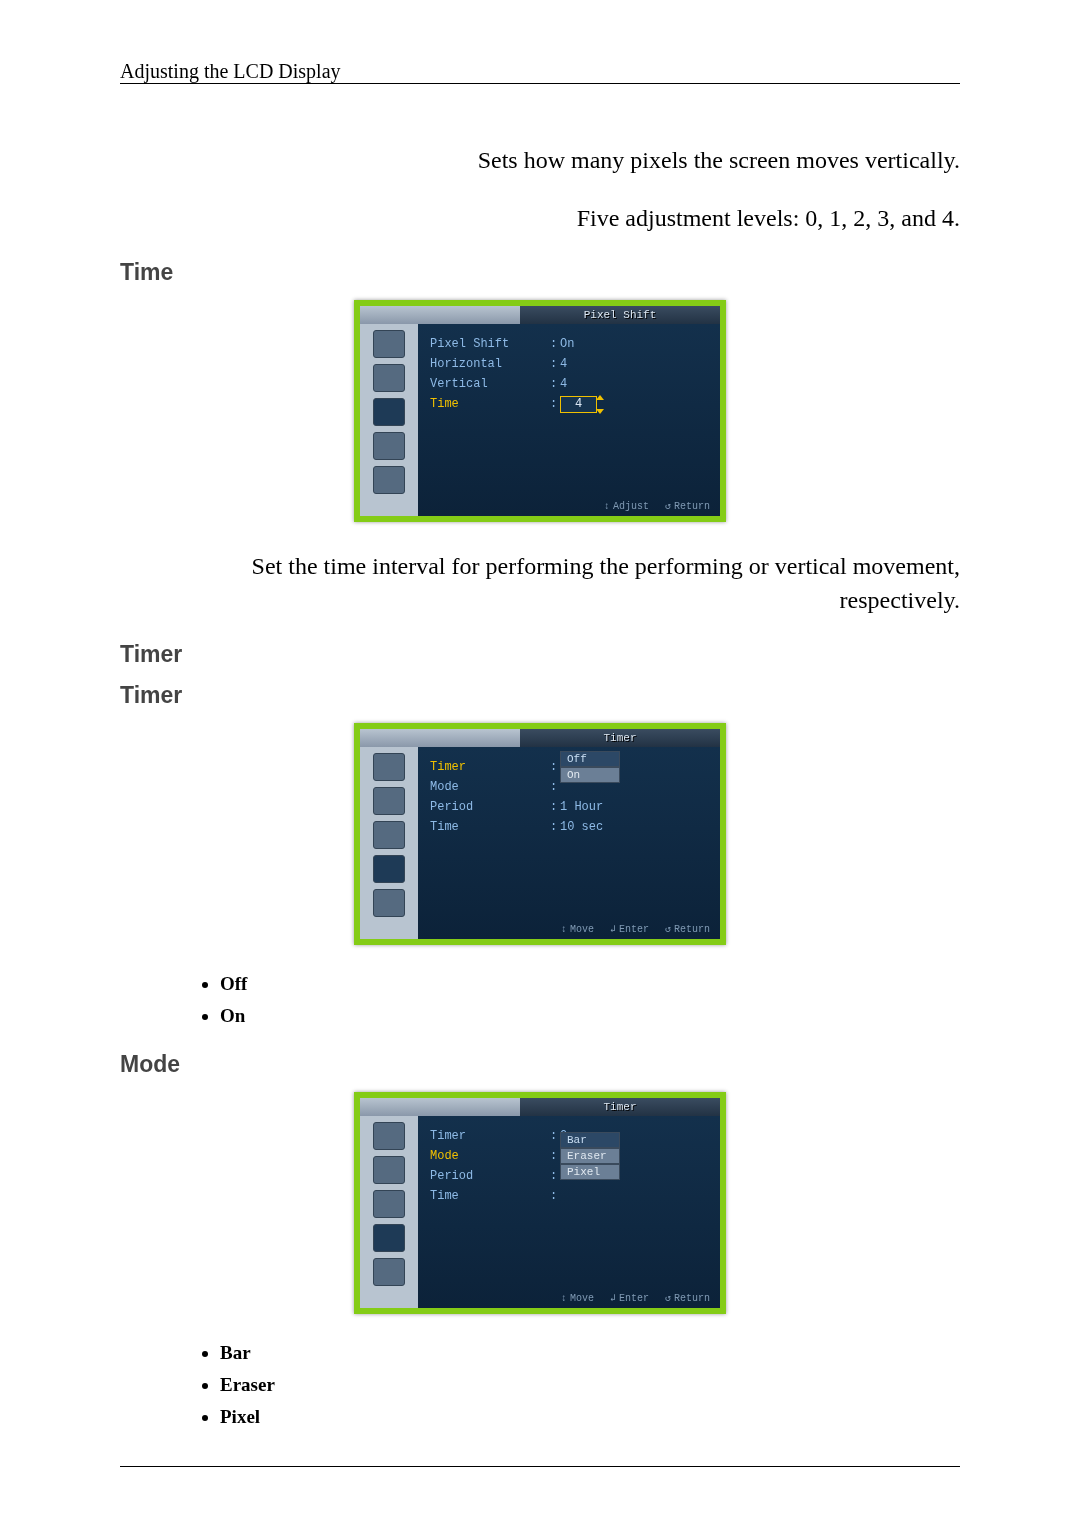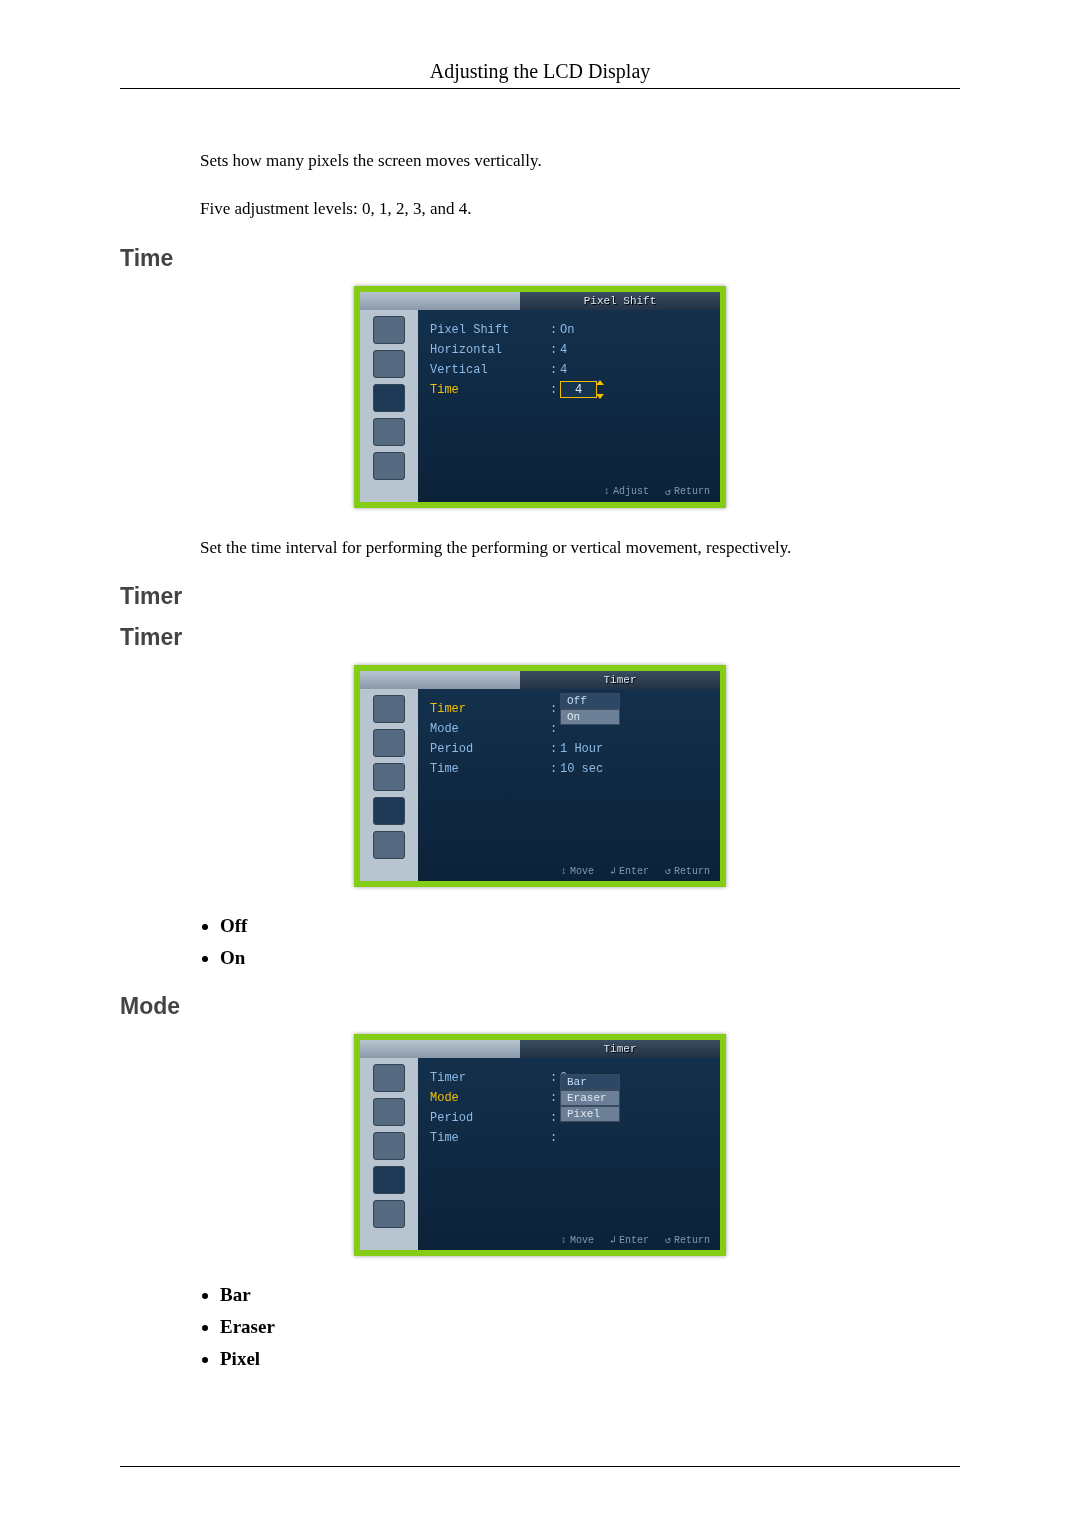--- a/index.html
+++ b/index.html
@@ -10,30 +10,29 @@
     color: #000;
   }
   .page {
     width: 1080px;
     height: 1527px;
     position: relative;
     box-sizing: border-box;
     padding: 60px 120px 0 120px;
   }
   .header-title {
-    text-align: center;
     font-size: 20px;
-    padding-bottom: 5px;
     border-bottom: 1px solid #000;
     margin-bottom: 60px;
   }
   .para {
-    font-size: 17px;
+    font-size: 24px;
     margin: 0 0 24px 80px;
     line-height: 1.4;
+    text-align: right;
   }
   .h2 {
     font-family: Arial, Helvetica, sans-serif;
     font-size: 23px;
     font-weight: bold;
     color: #444;
     margin: 12px 0 14px 0;
   }
   .osd-wrap {
     display: flex;

